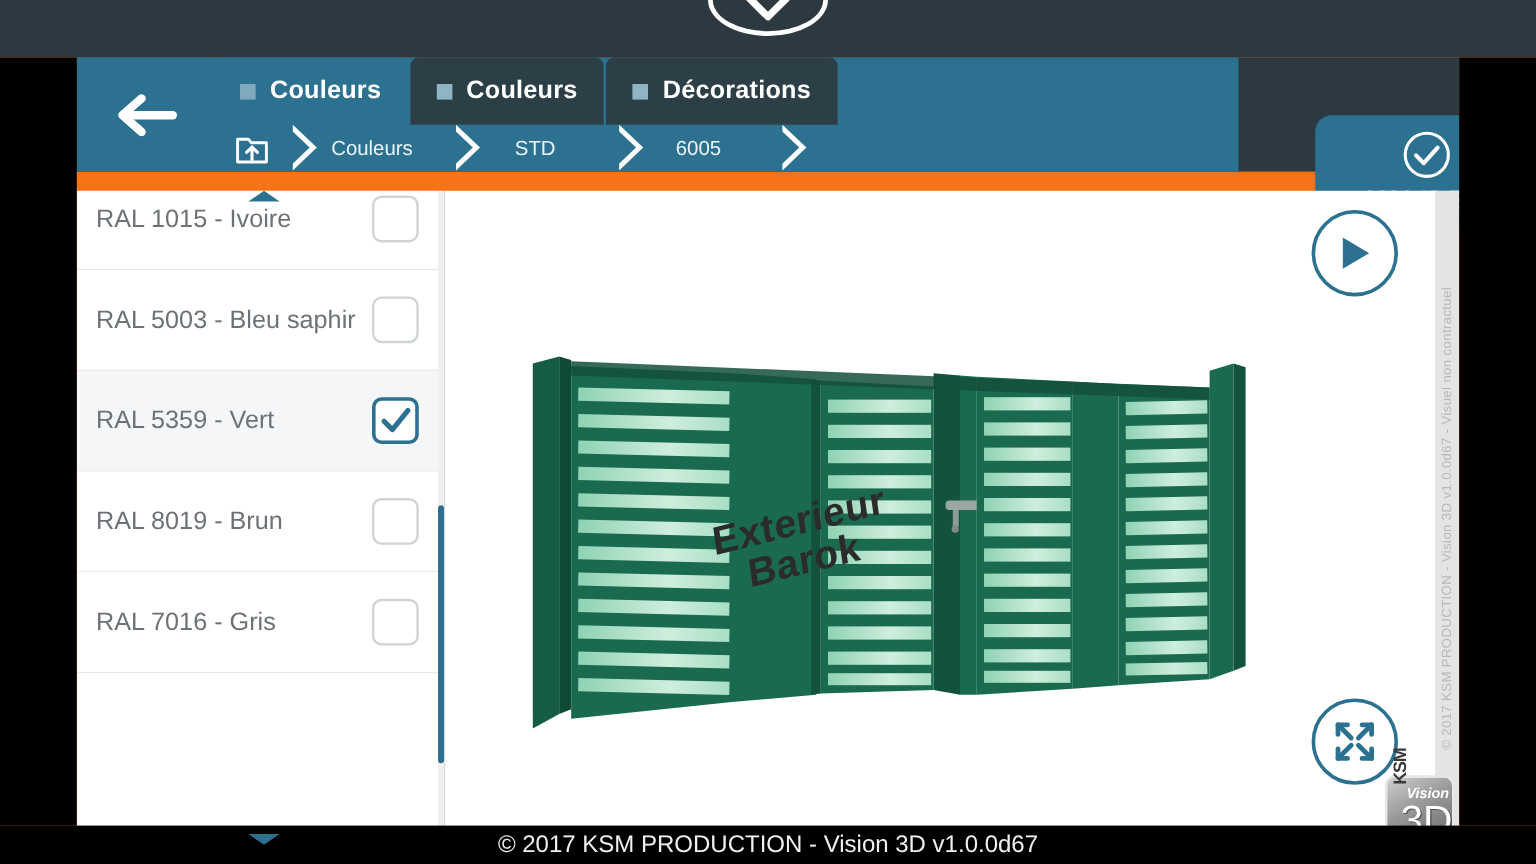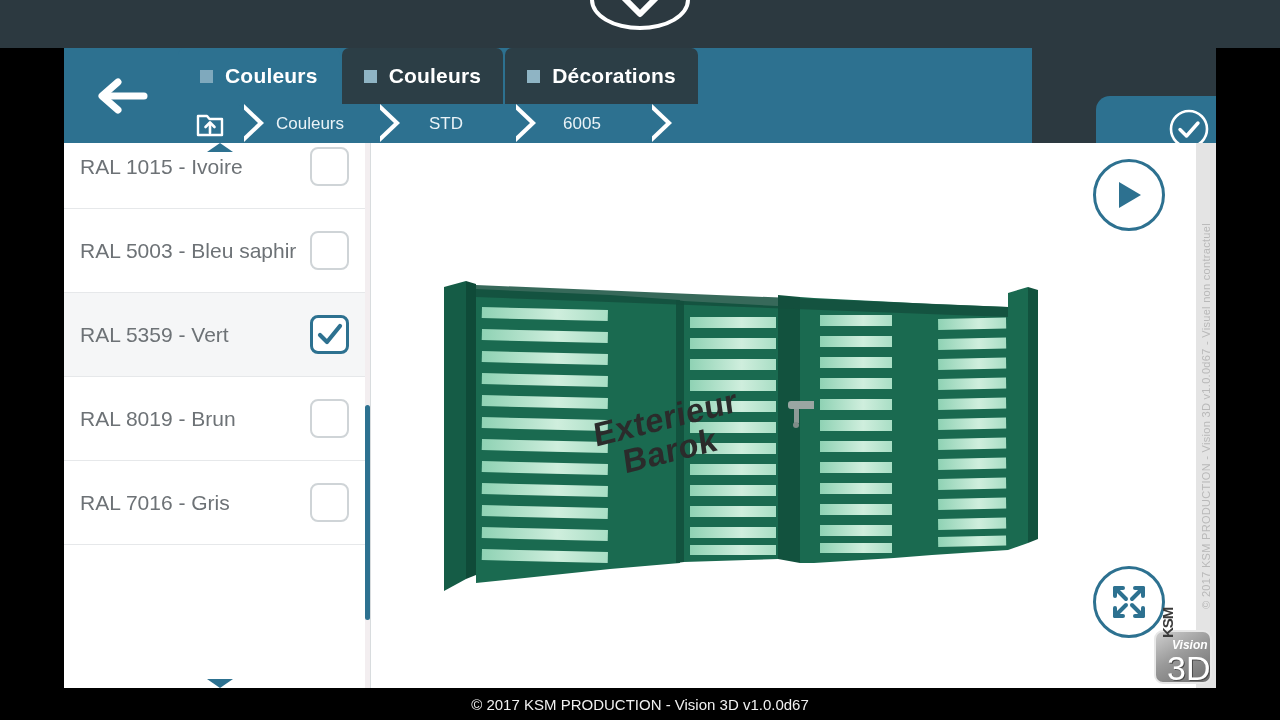--- a/index.html
+++ b/index.html
@@ -82,21 +82,21 @@
   .validate {
     position: absolute; left: 1032px; top: 48px; width: 186px; height: 95px;
     background: #2d7190; border-radius: 14px 0 0 0;
     display: flex; flex-direction: column; align-items: center; justify-content: center;
     gap: 4px; cursor: pointer;
   }
   .validate .lbl { color: #fff; font-size: 22px; font-weight: bold; letter-spacing: .6px; }
 
   
   .content {
-    position: absolute; left: 64px; top: 143px; width: 1152px; height: 545px;
+    position: absolute; left: 64px; top: 159px; width: 1152px; height: 545px;
     background: #ffffff; overflow: hidden;
   }
 
   
   .sidebar {
     position: absolute; left: 0; top: 0; width: 307px; height: 545px;
     background: #ffffff; border-right: 1px solid #d8dcde;
     overflow: hidden;
   }
   .list { position: absolute; left: 0; top: -18px; width: 307px; }
@@ -186,21 +186,21 @@
   .ground-label {
     position: absolute; left: 222px; top: 258px;
     transform: rotate(-14deg) skewX(-6deg);
     color: #2b2b2b; font-size: 33px; font-weight: bold;
     line-height: 1.0; text-align: center; letter-spacing: .5px;
   }
 
   
   .footer {
     position: absolute; left: 0; top: 688px; width: 1280px; height: 32px;
-    background: #000; color: #f0f0f0; font-size: 15px;
+    background: #000; color: #f0f0f0; font-size: 20px;
     display: flex; align-items: center; justify-content: center;
   }
   .side-black-l { position: absolute; left: 0; top: 48px; width: 64px; height: 640px; background: #000; }
   .side-black-r { position: absolute; left: 1216px; top: 48px; width: 64px; height: 640px; background: #000; }
 </style>
 </head>
 <body>
 
 <div id="app">
 

